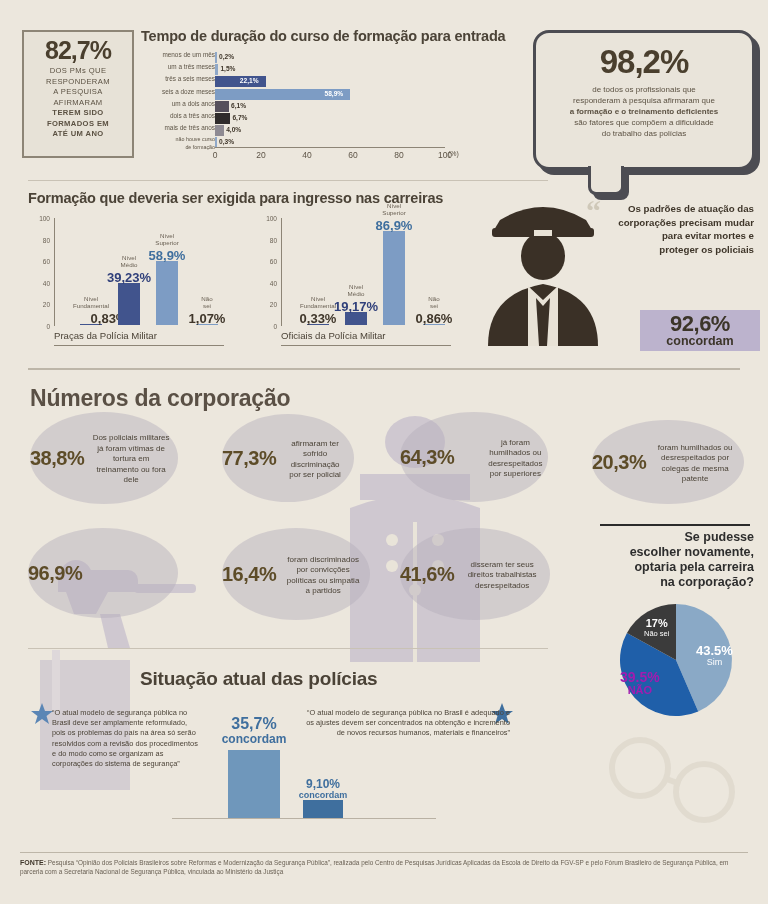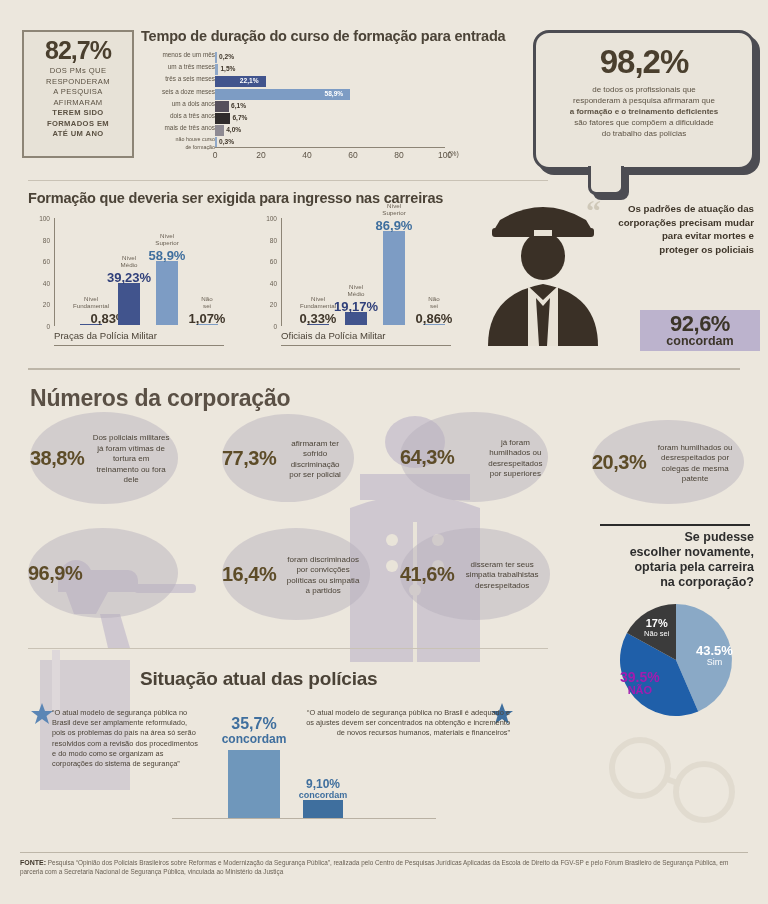--- a/index.html
+++ b/index.html
@@ -429,21 +429,21 @@
       </div>
       <div class="estat" style="left: 28px; top: 528px; width: 150px; height: 90px;">
         <div class="pct">96,9%</div>
       </div>
       <div class="estat" style="left: 222px; top: 528px; width: 148px; height: 92px;">
         <div class="pct">16,4%</div>
         <div class="cap">foram discriminados por convicções políticas ou simpatia a partidos</div>
       </div>
       <div class="estat" style="left: 400px; top: 528px; width: 150px; height: 92px;">
         <div class="pct">41,6%</div>
-        <div class="cap">disseram ter seus simpatia trabalhistas desrespeitados</div>
+        <div class="cap">disseram ter seus direitos trabalhistas desrespeitados</div>
       </div>
     </div>
 
   <div id="rule-4" class="rule"></div>
   <div id="pie-title" class="abs">
     <div>Se pudesse</div>
     <div>escolher novamente,</div>
     <div>optaria  pela carreira</div>
     <div>na corporação?</div>
   </div>

